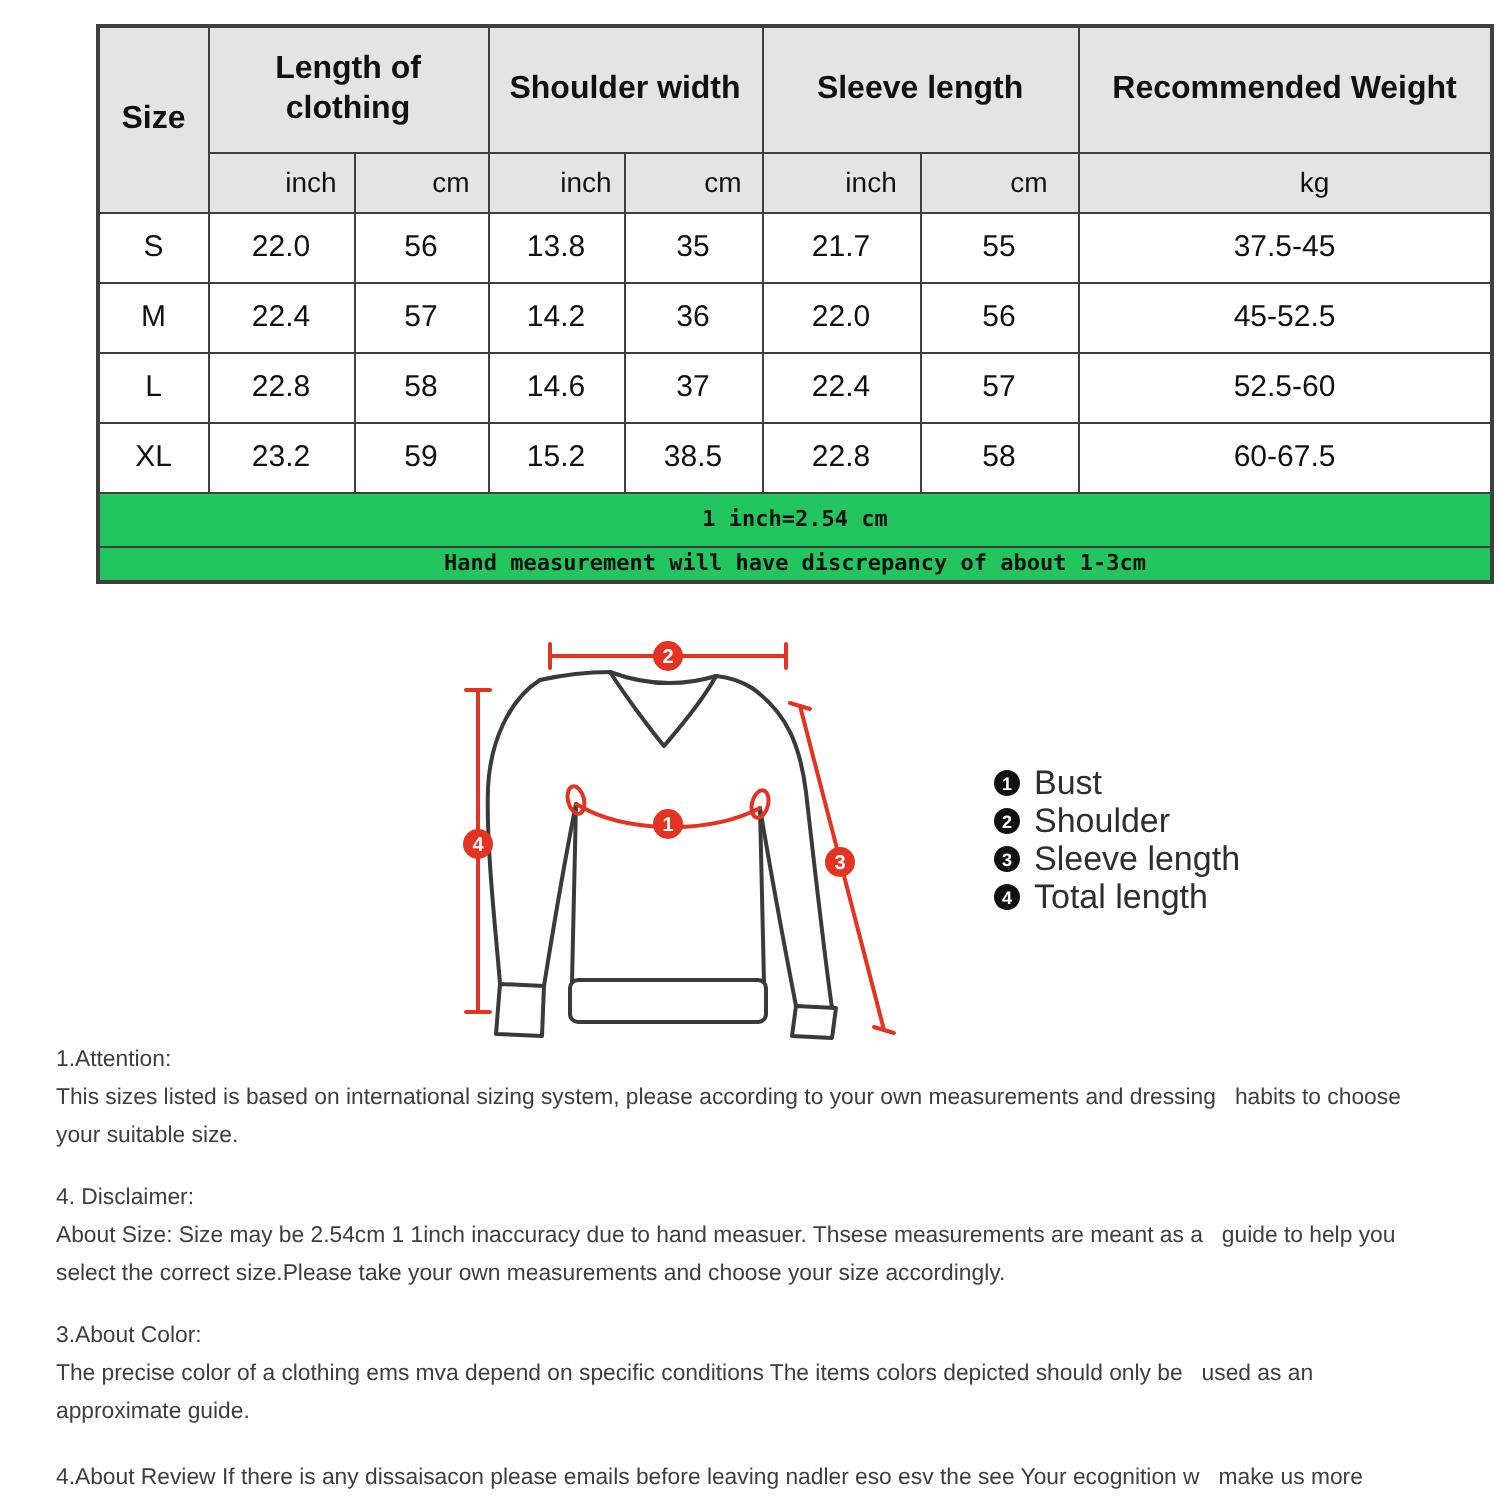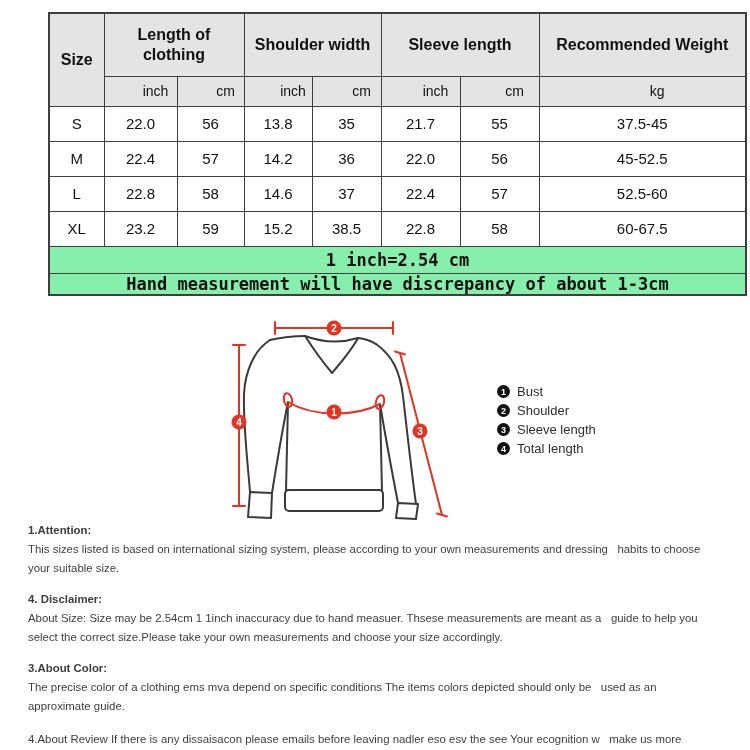--- a/index.html
+++ b/index.html
@@ -26,47 +26,47 @@
     text-align: center;
     vertical-align: middle;
     color: #111111;
     overflow: hidden;
   }
   tr.r-group th { height: 63px; background: #e4e4e4; font-size: 16px; font-weight: bold; line-height: 1.25; }
   tr.r-units th { height: 30px; background: #e4e4e4; font-size: 14px; font-weight: normal; padding-left: 30px; }
   th.size-head { background: #e4e4e4; font-size: 16px; font-weight: bold; }
   tr.r-data td { height: 35px; font-size: 15px; font-weight: normal; background: #ffffff; }
   tr.r-note td {
-    background: #86efac;
+    background: #22c55e;
     font-family: "DejaVu Sans Mono", monospace;
     font-weight: bold;
-    font-size: 17px;
+    font-size: 11px;
     color: #111111;
   }
   tr.r-note1 td { height: 27px; }
   tr.r-note2 td { height: 18px; }
 
   
   .diagram-svg { position: absolute; left: 228px; top: 316px; width: 260px; height: 212px; }
   .legend { position: absolute; left: 497px; top: 382px; }
   .legend-item { display: flex; align-items: center; height: 19px; }
   .legend-bullet {
     width: 13px; height: 13px; border-radius: 50%;
     background: #111111; color: #ffffff;
     font-size: 9px; font-weight: bold;
     display: flex; align-items: center; justify-content: center;
     flex: 0 0 13px;
   }
-  .legend-label { margin-left: 7px; font-size: 13px; color: #2e2e2e; white-space: pre; }
+  .legend-label { margin-left: 7px; font-size: 17px; color: #2e2e2e; white-space: pre; }
 
   
   .sections { position: absolute; left: 28px; top: 521px; width: 716px; color: #3e3e3e; }
   .section { margin-bottom: 12px; }
   .section.last-gap { margin-top: 14px; }
-  .section-heading { font-size: 11.4px; line-height: 19px; white-space: pre; font-weight: bold; }
+  .section-heading { font-size: 11.4px; line-height: 19px; white-space: pre; }
   .section-line { font-size: 11.4px; line-height: 19px; white-space: pre; }
 </style>
 </head>
 <body>
 
 <div class="page">
 
   <div class="table-wrap">
     <table class="size-chart">
       <colgroup>

